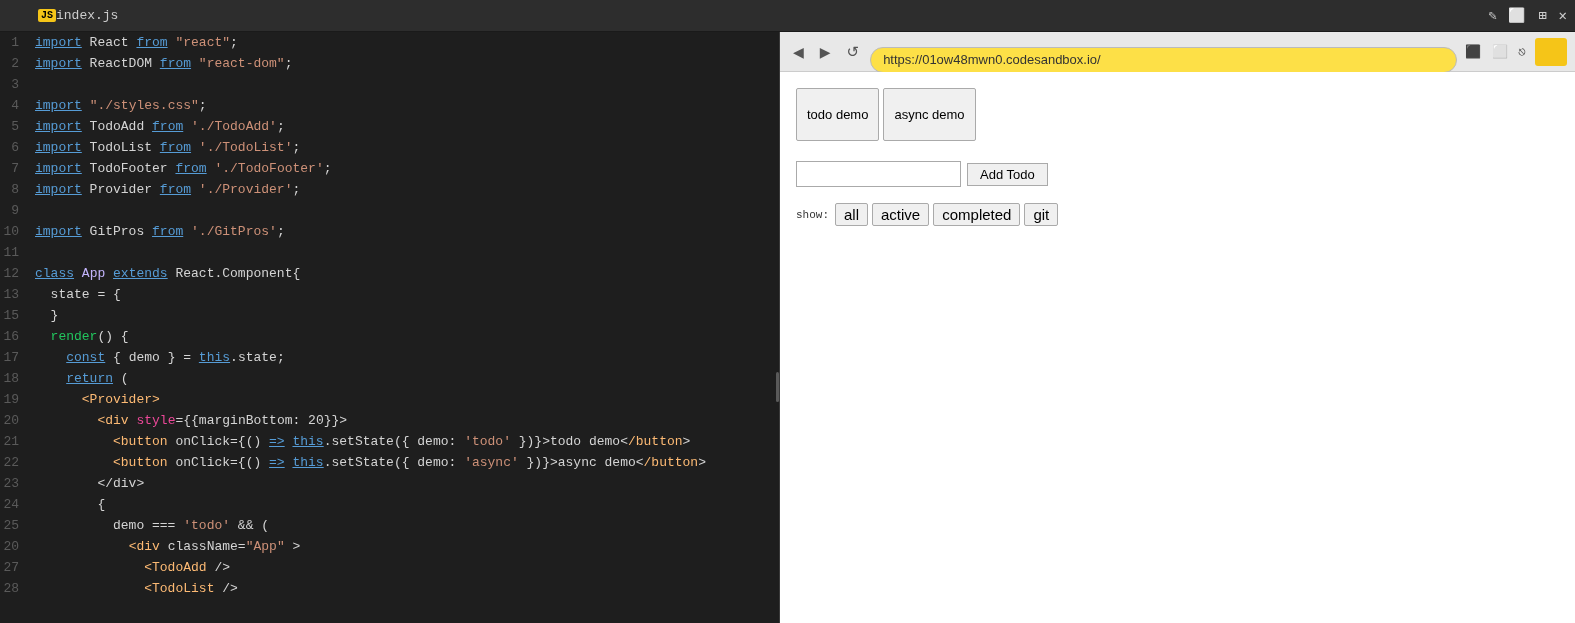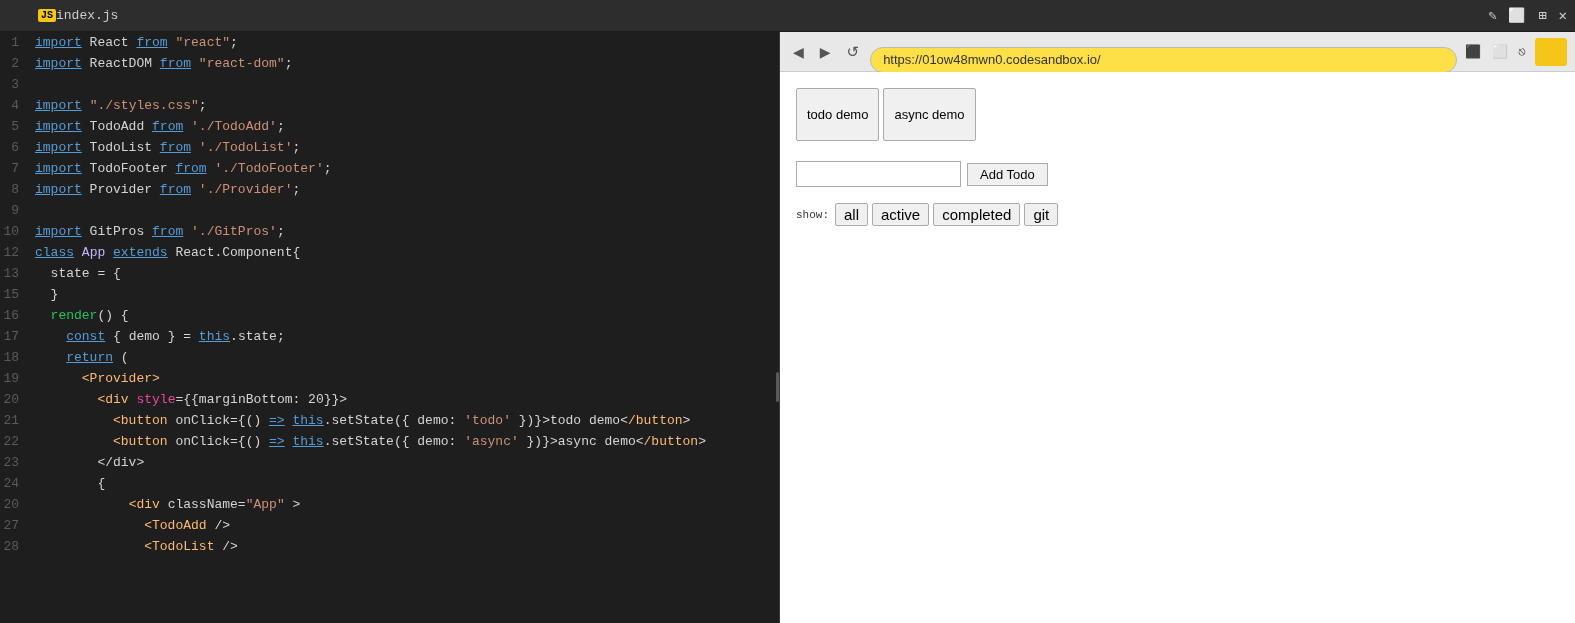--- a/index.html
+++ b/index.html
@@ -298,20 +298,24 @@
         </div>
       <div class="code-line">
           <span class="line-num">9</span>
           <span class="line-content"></span>
         </div>
       <div class="code-line">
           <span class="line-num">10</span>
           <span class="line-content"><span class="kw">import</span> GitPros <span class="kw">from</span> <span class="str">'./GitPros'</span>;</span>
         </div>
       <div class="code-line">
+          <span class="line-num">11</span>
+          <span class="line-content"></span>
+        </div>
+      <div class="code-line">
           <span class="line-num">12</span>
           <span class="line-content"><span class="kw">class</span> <span class="cls">App</span> <span class="kw">extends</span> React.Component{</span>
         </div>
       <div class="code-line">
           <span class="line-num">13</span>
           <span class="line-content">  state = {</span>
         </div>
       <div class="code-line">
           <span class="line-num">15</span>
           <span class="line-content">  }</span>
@@ -344,20 +348,24 @@
           <span class="line-num">22</span>
           <span class="line-content">          <span class="tag">&lt;button</span> onClick={() <span class="kw">=&gt;</span> <span class="kw">this</span>.setState({ demo: <span class="str">'async'</span> })}&gt;async demo&lt;<span class="tag">/button</span>&gt;</span>
         </div>
       <div class="code-line">
           <span class="line-num">23</span>
           <span class="line-content">        &lt;/div&gt;</span>
         </div>
       <div class="code-line">
           <span class="line-num">24</span>
           <span class="line-content">        {</span>
+        </div>
+      <div class="code-line">
+          <span class="line-num">25</span>
+          <span class="line-content">          demo === <span class="str">'todo'</span> &amp;&amp; (</span>
         </div>
       <div class="code-line">
           <span class="line-num">20</span>
           <span class="line-content">            <span class="tag">&lt;div</span> className=<span class="str">"App"</span> &gt;</span>
         </div>
       <div class="code-line">
           <span class="line-num">27</span>
           <span class="line-content">              <span class="tag">&lt;TodoAdd</span> /&gt;</span>
         </div>
       <div class="code-line">

